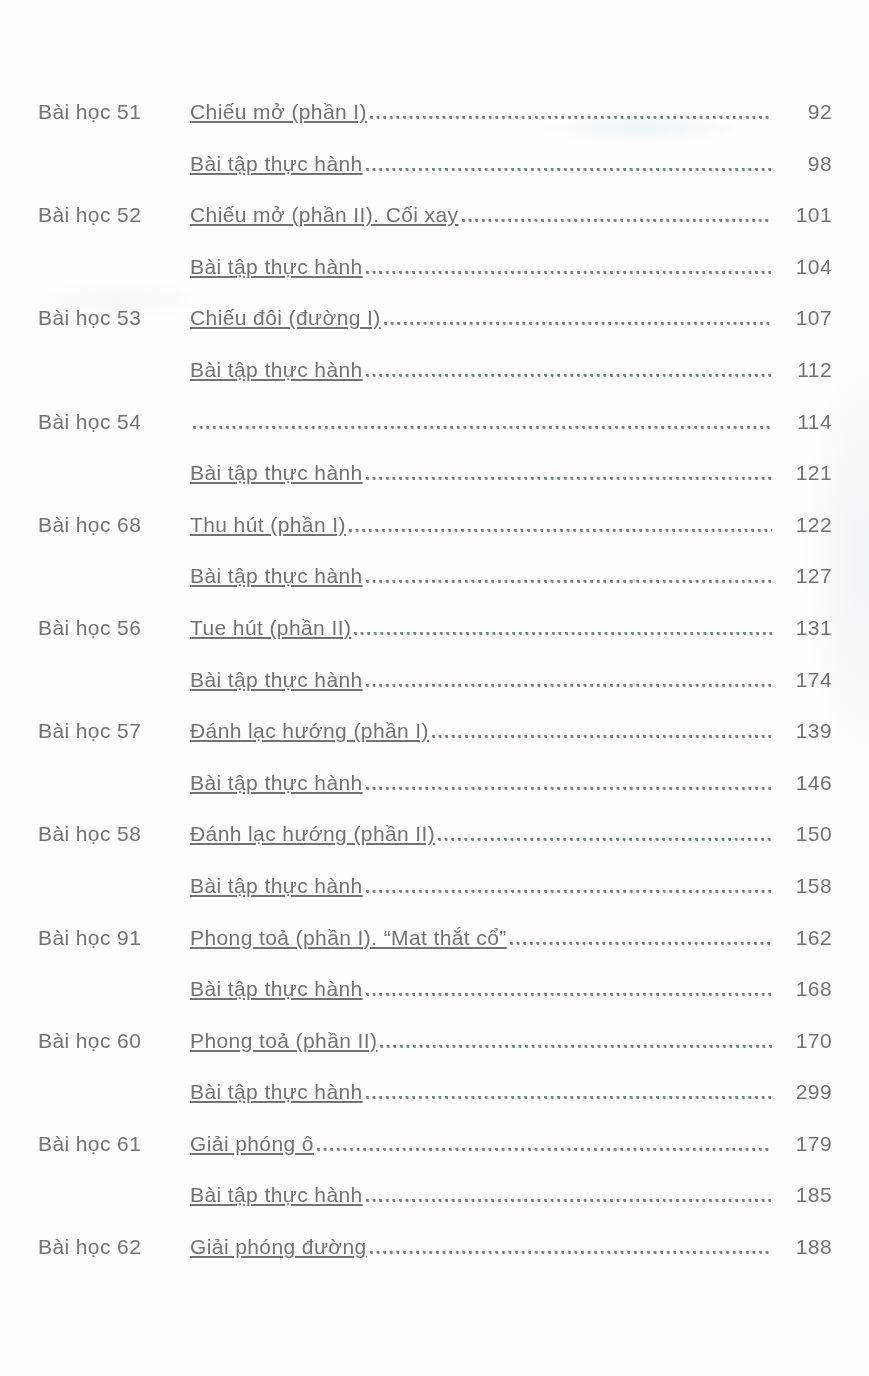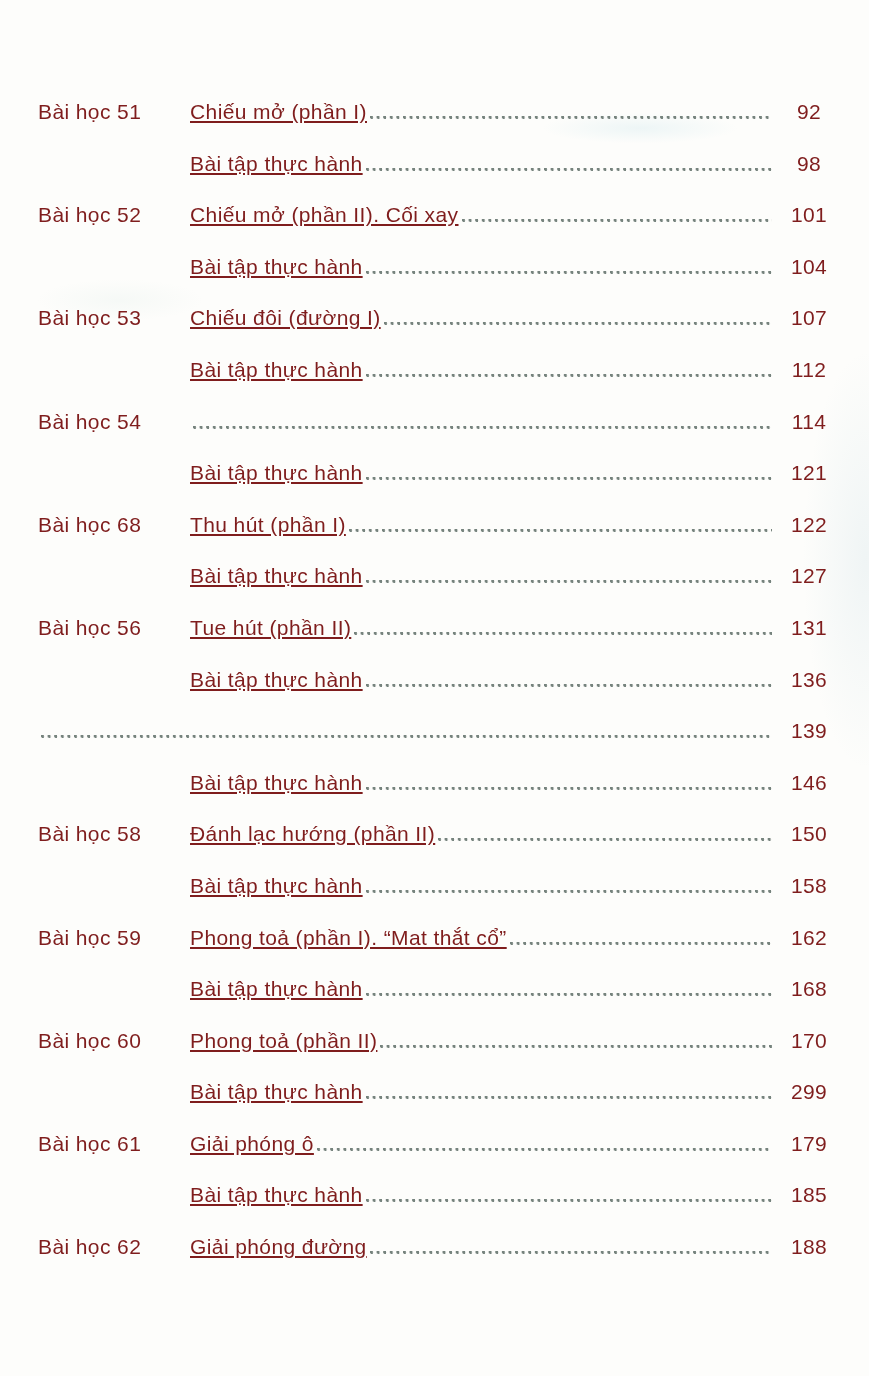--- a/index.html
+++ b/index.html
@@ -27,21 +27,21 @@
   .toc {
     width: 794px;
   }
   .row {
     display: flex;
     align-items: baseline;
     height: 51.6px;
     line-height: 51.6px;
     font-size: 21px;
     letter-spacing: 0.4px;
-    color: #7f1d1d;
+    color: #737373;
     white-space: nowrap;
   }
   .lesson {
     flex: 0 0 152px;
   }
   .title {
     flex: 0 0 auto;
     text-decoration: underline;
   }
   .leader {
@@ -49,21 +49,21 @@
     height: 5px;
     margin-left: 3px;
     margin-right: 14px;
     background-image: radial-gradient(circle at 1.6px 3.3px, #76837d 1.45px, rgba(118,131,125,0) 1.75px);
     background-size: 6.6px 5px;
     background-repeat: repeat-x;
     background-position: left bottom;
   }
   .pagenum {
     flex: 0 0 46px;
-    text-align: center;
+    text-align: right;
   }
 </style>
 </head>
 <body>
 
 <div class="page">
   <div class="toc">
   <div class="row">
     <span class="lesson">Bài học 51</span>
     <span class="title">Chiếu mở (phần I)</span>
@@ -137,24 +137,26 @@
     <span class="lesson">Bài học 56</span>
     <span class="title">Tue hút (phần II)</span>
     <span class="leader"></span>
     <span class="pagenum">131</span>
   </div>
 
   <div class="row">
     <span class="lesson"></span>
     <span class="title">Bài tập thực hành</span>
     <span class="leader"></span>
-    <span class="pagenum">136</span>
-  </div>
-
-  <div class="row">
+    <span class="pagenum">174</span>
+  </div>
+
+  <div class="row">
+    <span class="lesson">Bài học 57</span>
+    <span class="title">Đánh lạc hướng (phần I)</span>
     <span class="leader"></span>
     <span class="pagenum">139</span>
   </div>
 
   <div class="row">
     <span class="lesson"></span>
     <span class="title">Bài tập thực hành</span>
     <span class="leader"></span>
     <span class="pagenum">146</span>
   </div>
@@ -167,21 +169,21 @@
   </div>
 
   <div class="row">
     <span class="lesson"></span>
     <span class="title">Bài tập thực hành</span>
     <span class="leader"></span>
     <span class="pagenum">158</span>
   </div>
 
   <div class="row">
-    <span class="lesson">Bài học 59</span>
+    <span class="lesson">Bài học 91</span>
     <span class="title">Phong toả (phần I). “Mat thắt cổ”</span>
     <span class="leader"></span>
     <span class="pagenum">162</span>
   </div>
 
   <div class="row">
     <span class="lesson"></span>
     <span class="title">Bài tập thực hành</span>
     <span class="leader"></span>
     <span class="pagenum">168</span>

